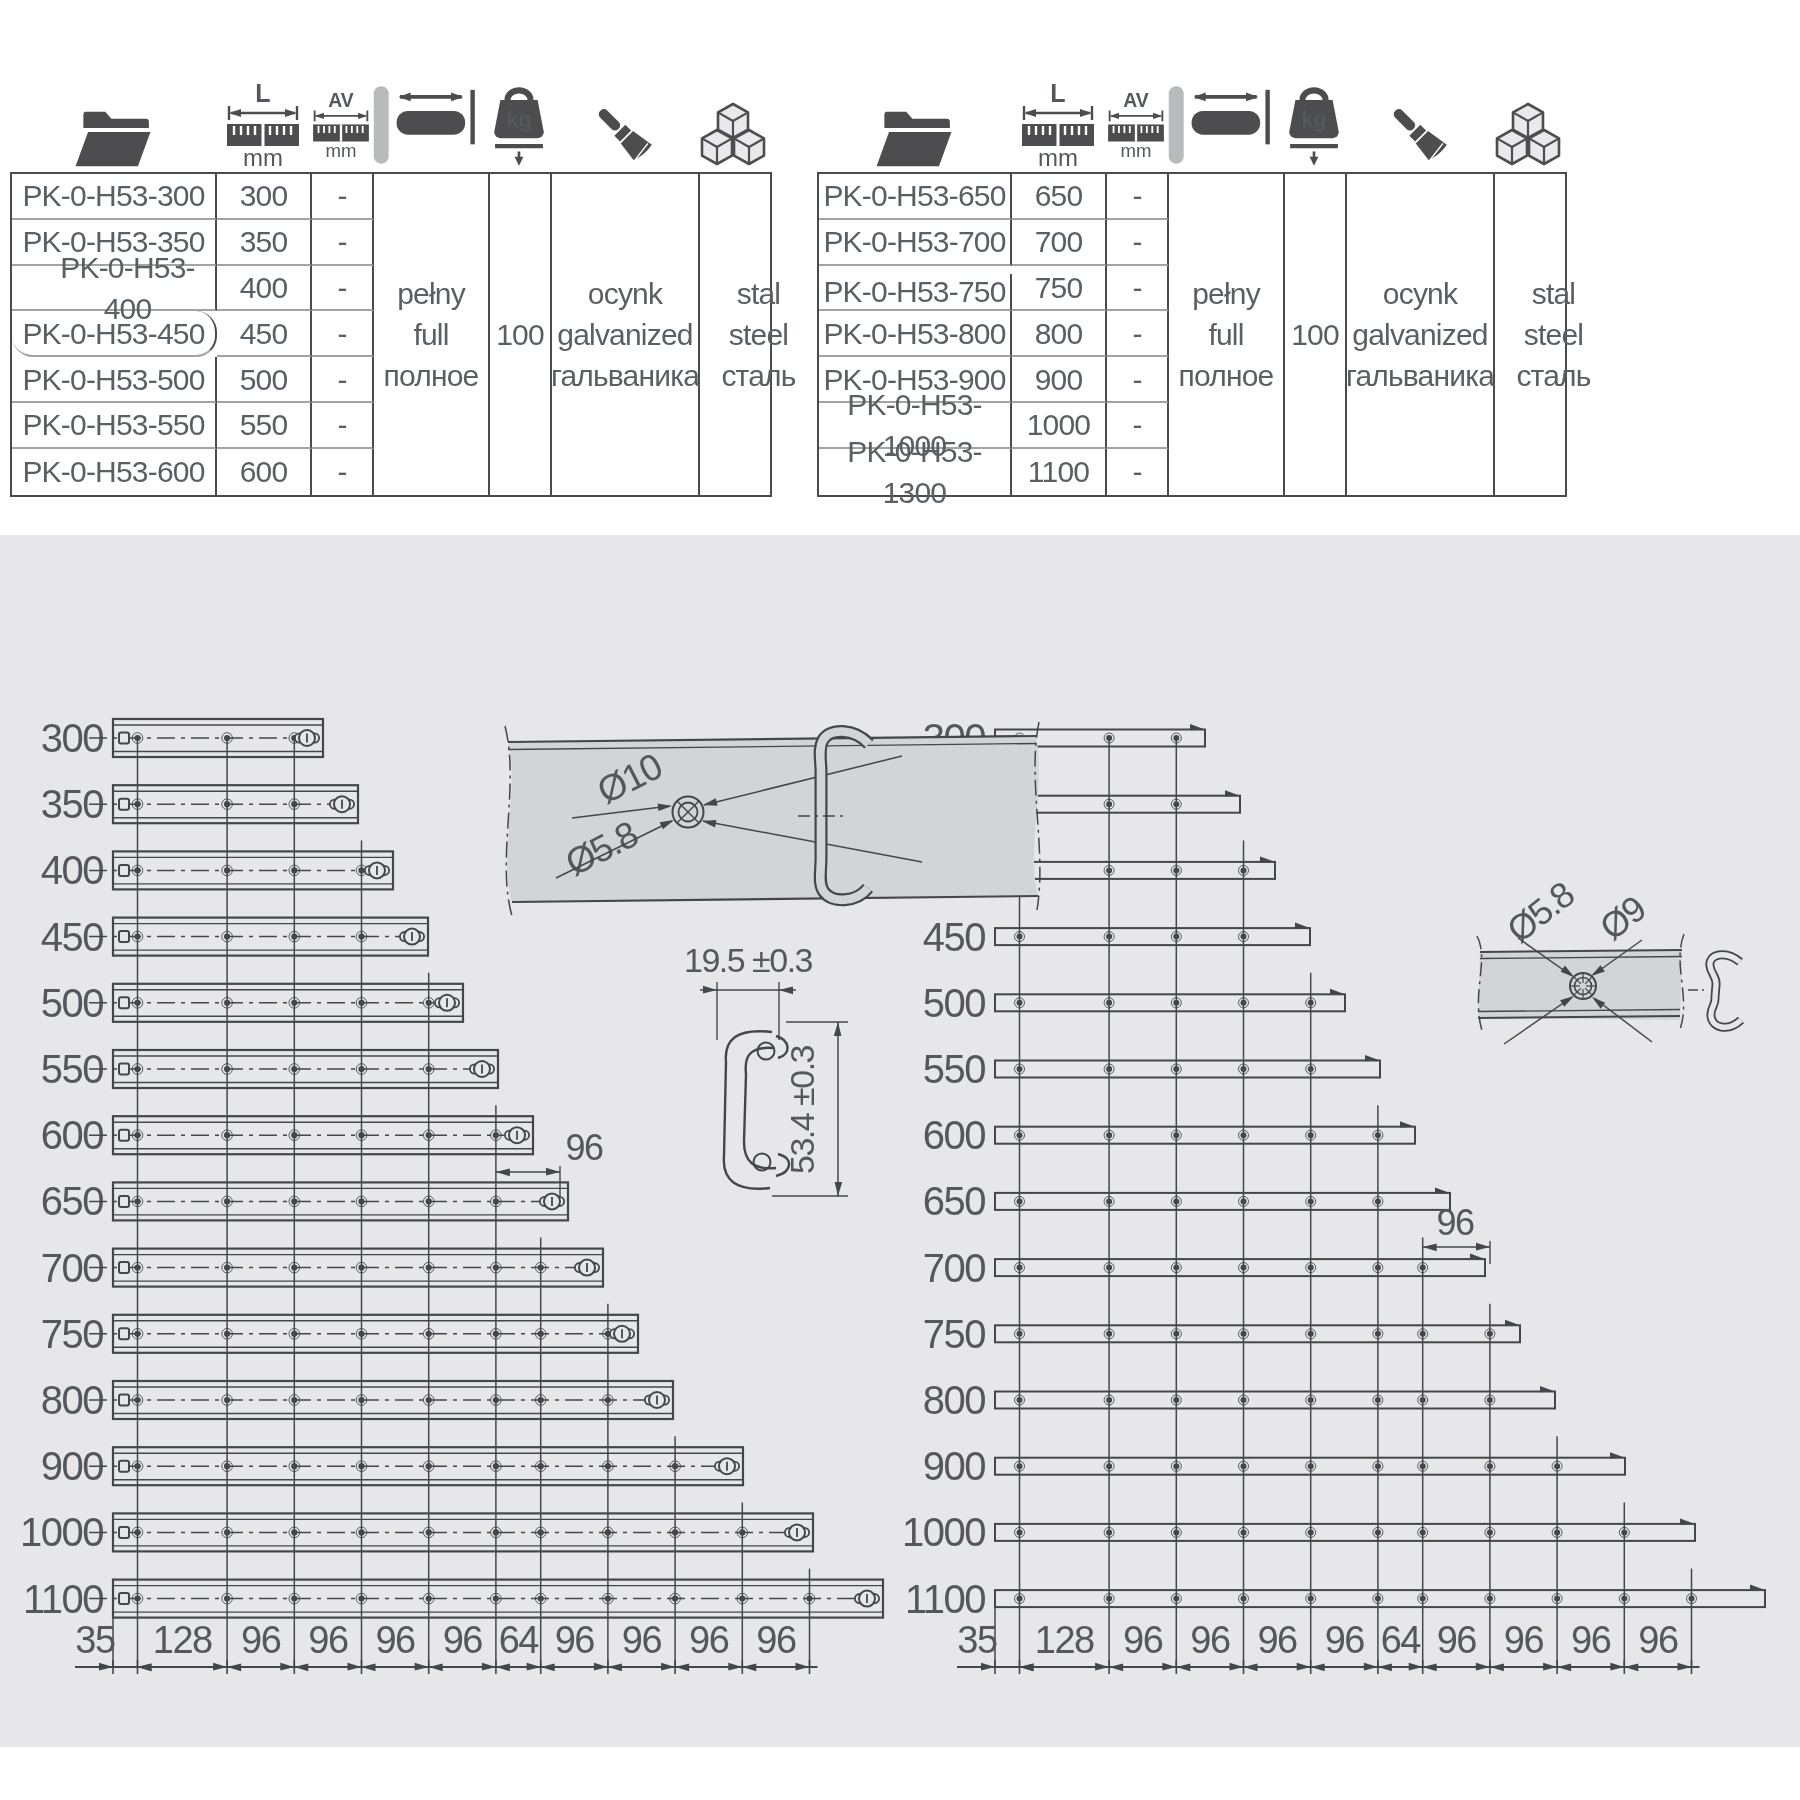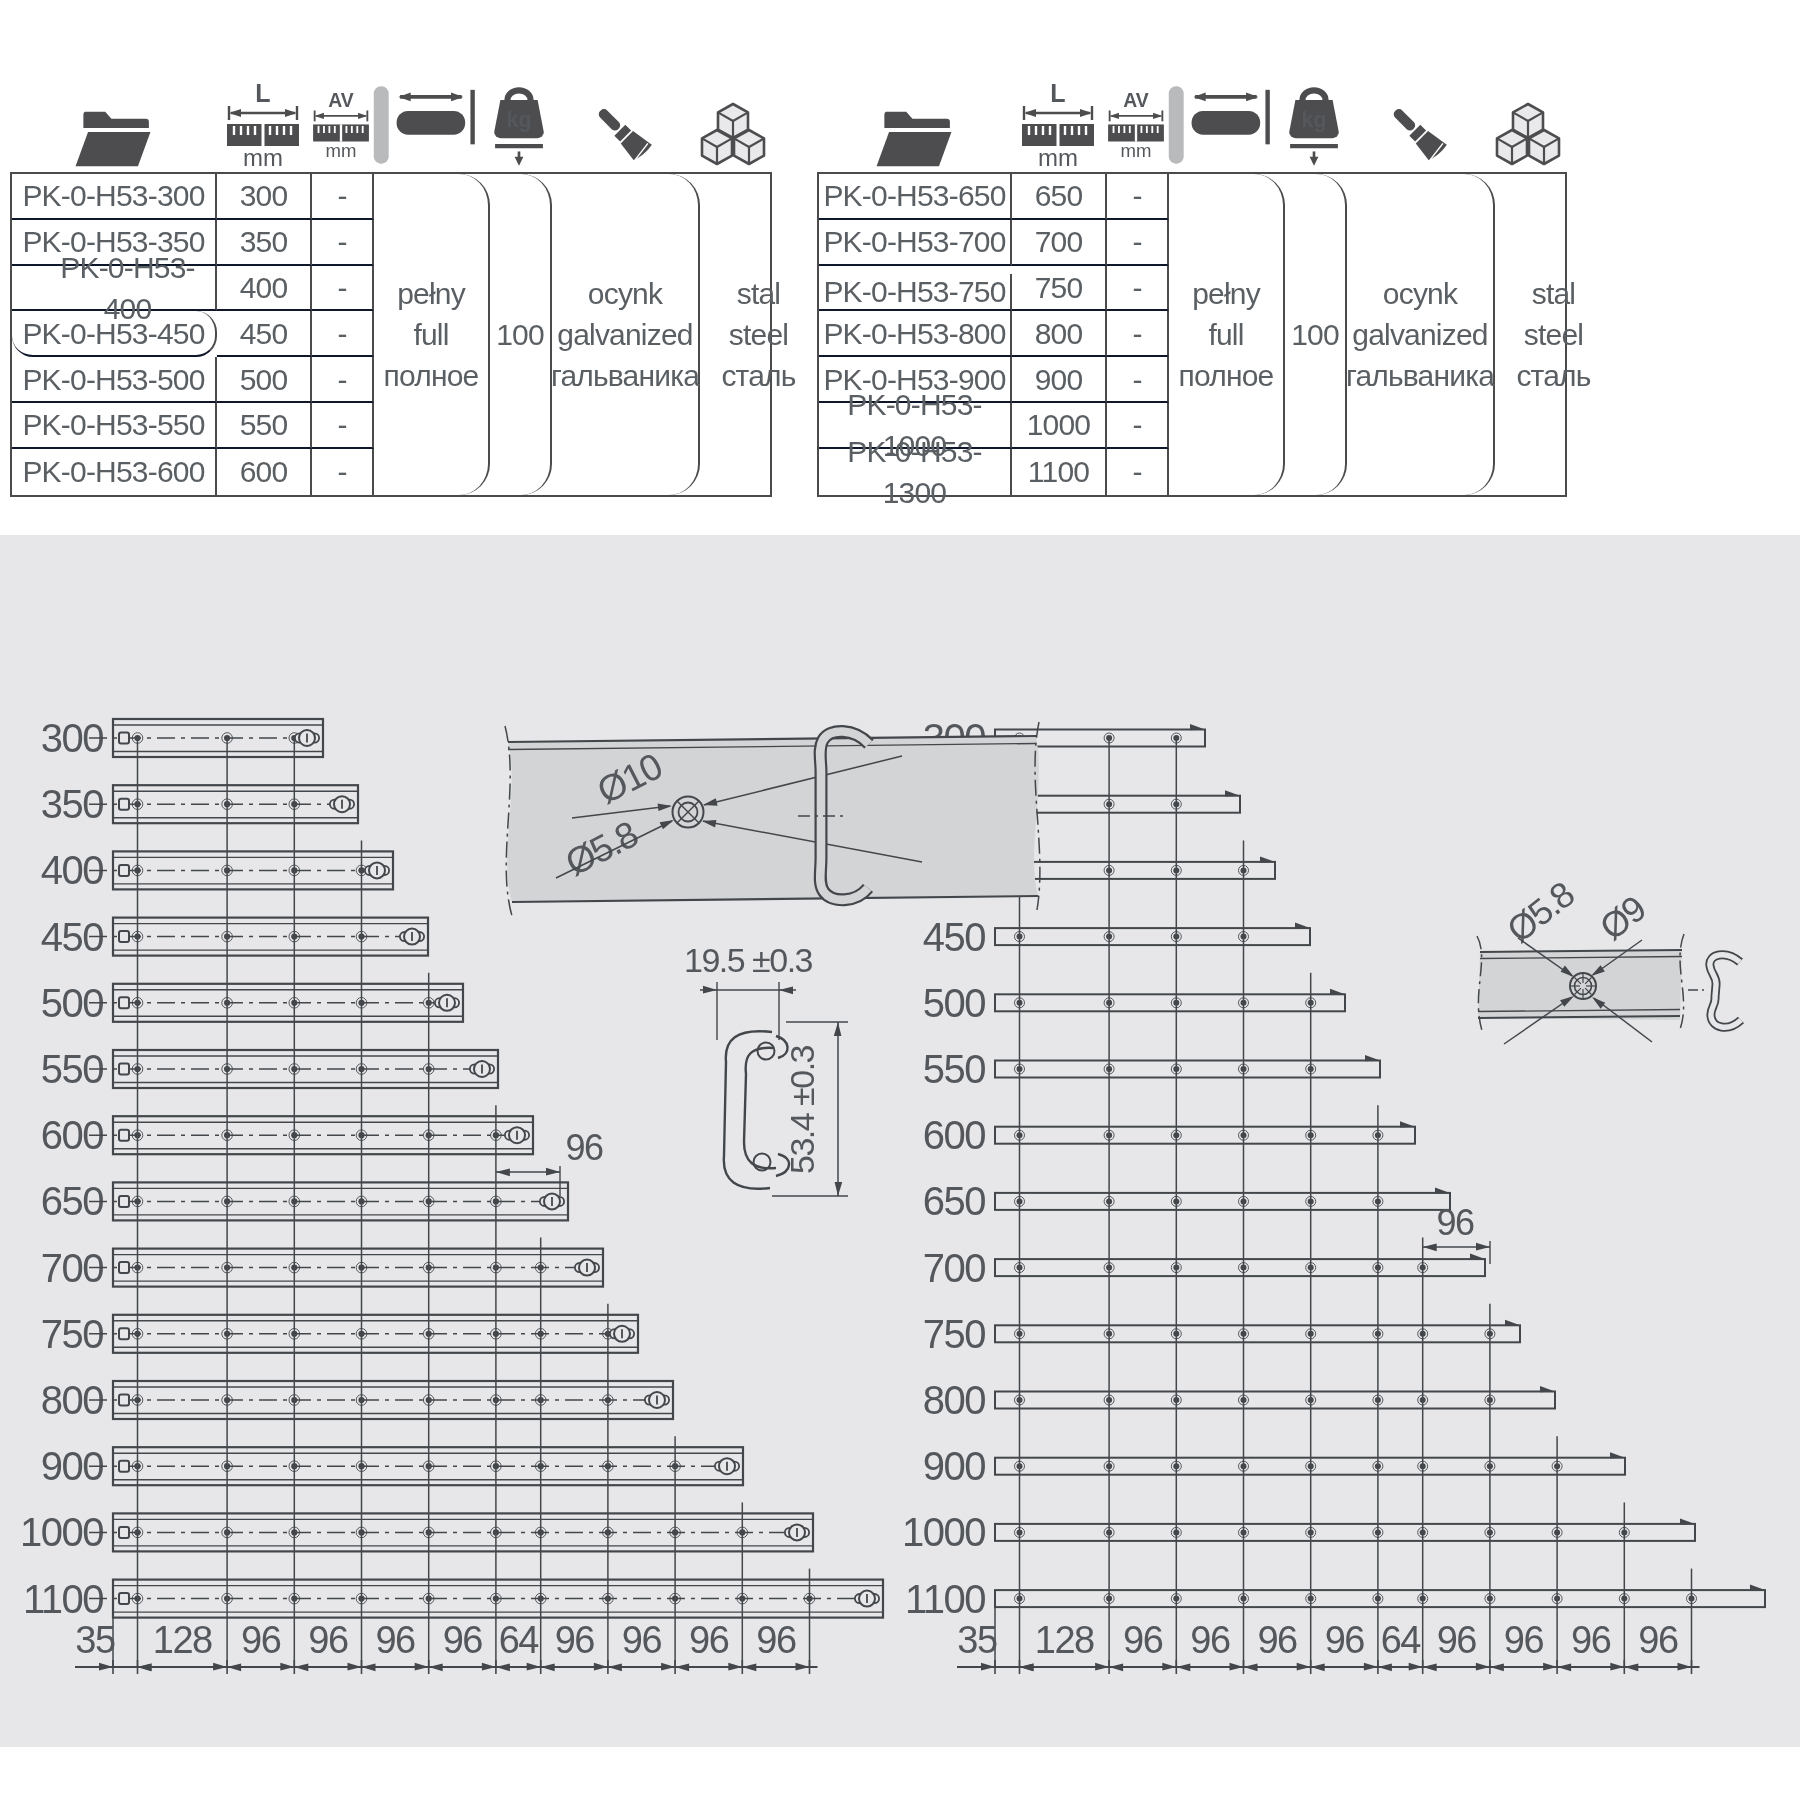--- a/index.html
+++ b/index.html
@@ -3,24 +3,24 @@
 <meta charset="utf-8">
 <style>
   html,body{margin:0;padding:0;background:#fff;}
   #stage{position:relative;width:1800px;height:1800px;background:#ffffff;overflow:hidden;
          font-family:"Liberation Sans", sans-serif;}
   .ptable-wrap{position:absolute;top:0;left:0;}
   .icon-cell{position:absolute;display:flex;align-items:flex-end;justify-content:center;}
   .ptable{position:absolute;display:grid;border-top:2px solid #4b4b4b;border-bottom:2px solid #4b4b4b;
           border-left:2px solid #4b4b4b;border-right:2px solid #4b4b4b;}
   .pcell{display:flex;align-items:center;justify-content:center;color:#5a5f64;font-size:30px;
-         letter-spacing:-0.8px;border-right:2px solid #4b4b4b;border-bottom:2px solid #0f172a;
+         letter-spacing:-0.8px;border-right:2px solid #4b4b4b;border-bottom:2px solid #a3a3a3;
          white-space:pre-line;text-align:center;line-height:41px;}
   .pcell.lastcol{border-right:none;margin-left:47px;}
-  .pcell.merged{border-bottom:none;border-radius:31px;}
+  .pcell.merged{border-bottom:none;}
   .pcell.lastrow{border-bottom:none;}
   svg text{fill:#54585d;}
 </style>
 </head>
 <body>
 
 <div id="stage">
   <section id="tables">
       <div class="ptable-wrap">
         <div class="icon-cell" style="left: 10px; top: 82px; width: 205px; height: 86px;">

